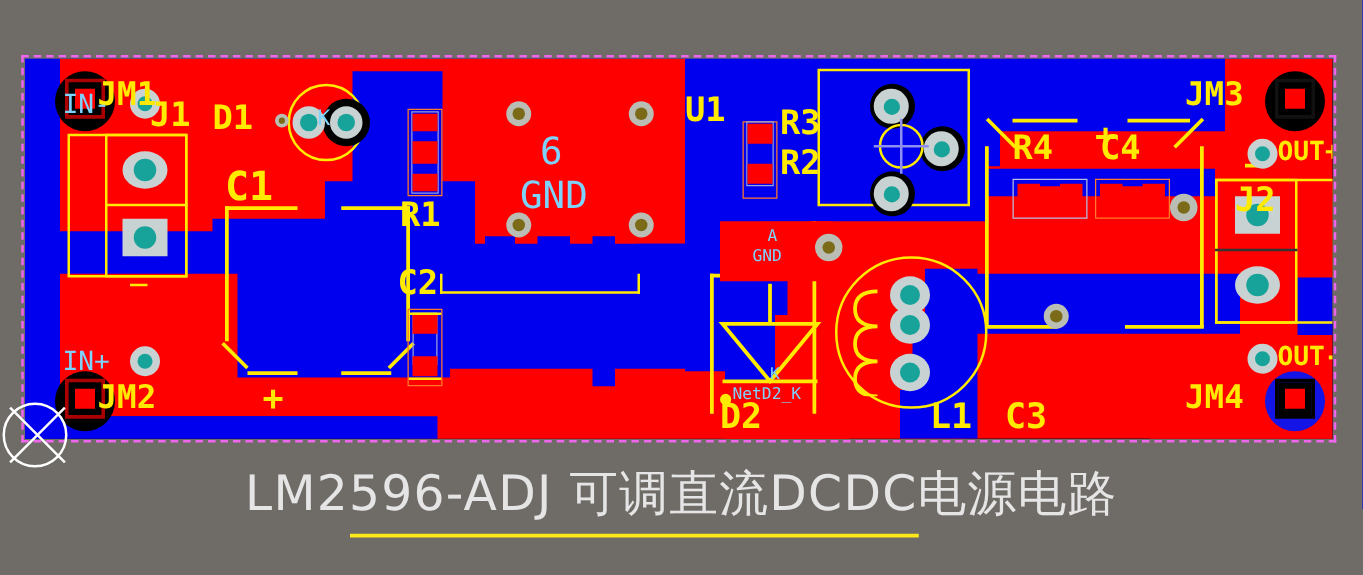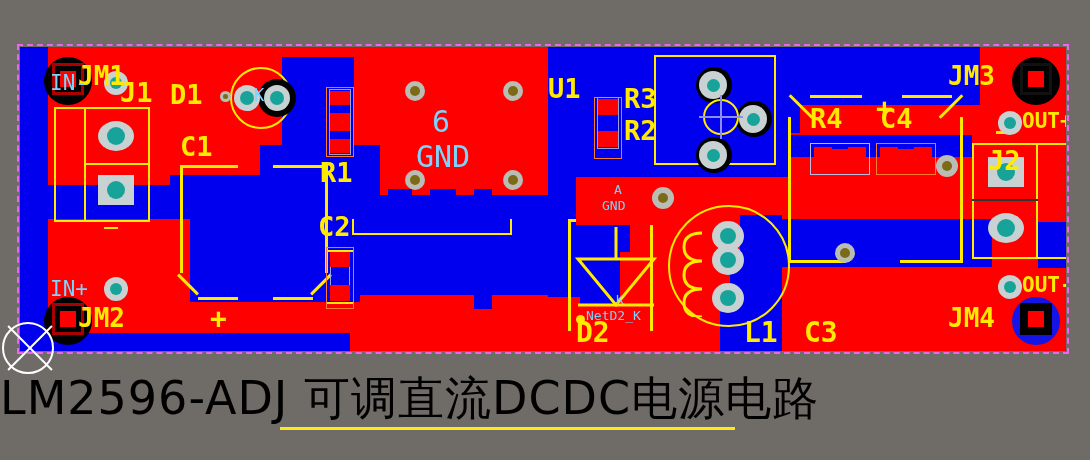--- a/index.html
+++ b/index.html
@@ -52,22 +52,22 @@
   .mnt .core{position:absolute;}
 
   
   .smd{position:absolute;}
   .smd .body{position:absolute;box-sizing:border-box;border:1px solid #9aa0d8;}
   .smd .term{position:absolute;background:#fe0000;}
   .smd .out{position:absolute;box-sizing:border-box;border:1px solid #ff7a2a;}
 
   
   #title{
-    position:absolute;left:0;top:368px;width:1090px;
-    color:#000000;font-size:46px;font-family:"DejaVu Sans","Liberation Sans",sans-serif;
+    position:absolute;left:0;top:368px;width:1090px;text-align:center;
+    color:#e5e5e5;font-size:39px;font-family:"DejaVu Sans","Liberation Sans",sans-serif;
     letter-spacing:1px;white-space:nowrap;
   }
   #title-underline{position:absolute;left:280px;top:427px;width:455px;height:3px;background:#ffe81a;}
 
   
   #origin{position:absolute;left:2px;top:322px;width:56px;height:56px;}
   #origin .c{position:absolute;left:0;top:0;width:52px;height:52px;border:2px solid #fff;border-radius:50%;box-sizing:border-box;}
   #origin .d1,#origin .d2{position:absolute;left:-3px;top:25px;width:62px;height:2px;background:#fff;}
   #origin .d1{transform:rotate(45deg);}
   #origin .d2{transform:rotate(-45deg);}
@@ -348,21 +348,21 @@
     <div class="lbl" style="left:928px;top:258px;font-size:26px;">JM4</div>
 
     <div class="lbl-w" style="left:30px;top:26px;font-size:21px;">IN-</div>
     <div class="lbl-w" style="left:30px;top:232px;font-size:21px;">IN+</div>
     <div class="lbl" style="left:1002px;top:64px;font-size:21px;">OUT+</div>
     <div class="lbl" style="left:1002px;top:228px;font-size:21px;">OUT-</div>
 
     <div class="lbl" style="left:100px;top:32px;font-size:27px;">J1</div>
     <div class="lbl" style="left:968px;top:100px;font-size:27px;">J2</div>
     <div class="lbl" style="left:150px;top:34px;font-size:27px;">D1</div>
-    <div class="lbl" style="left:160px;top:86px;font-size:27px;">C1</div>
+    <div class="lbl" style="left:160px;top:86px;font-size:32px;">C1</div>
     <div class="lbl" style="left:300px;top:112px;font-size:27px;">R1</div>
     <div class="lbl" style="left:298px;top:166px;font-size:27px;">C2</div>
     <div class="lbl" style="left:528px;top:28px;font-size:27px;">U1</div>
     <div class="lbl" style="left:604px;top:38px;font-size:27px;">R3</div>
     <div class="lbl" style="left:604px;top:70px;font-size:27px;">R2</div>
     <div class="lbl" style="left:556px;top:272px;font-size:28px;">D2</div>
     <div class="lbl" style="left:724px;top:272px;font-size:28px;">L1</div>
     <div class="lbl" style="left:784px;top:272px;font-size:28px;">C3</div>
     <div class="lbl" style="left:790px;top:58px;font-size:27px;">R4</div>
     <div class="lbl" style="left:860px;top:58px;font-size:27px;">C4</div>

